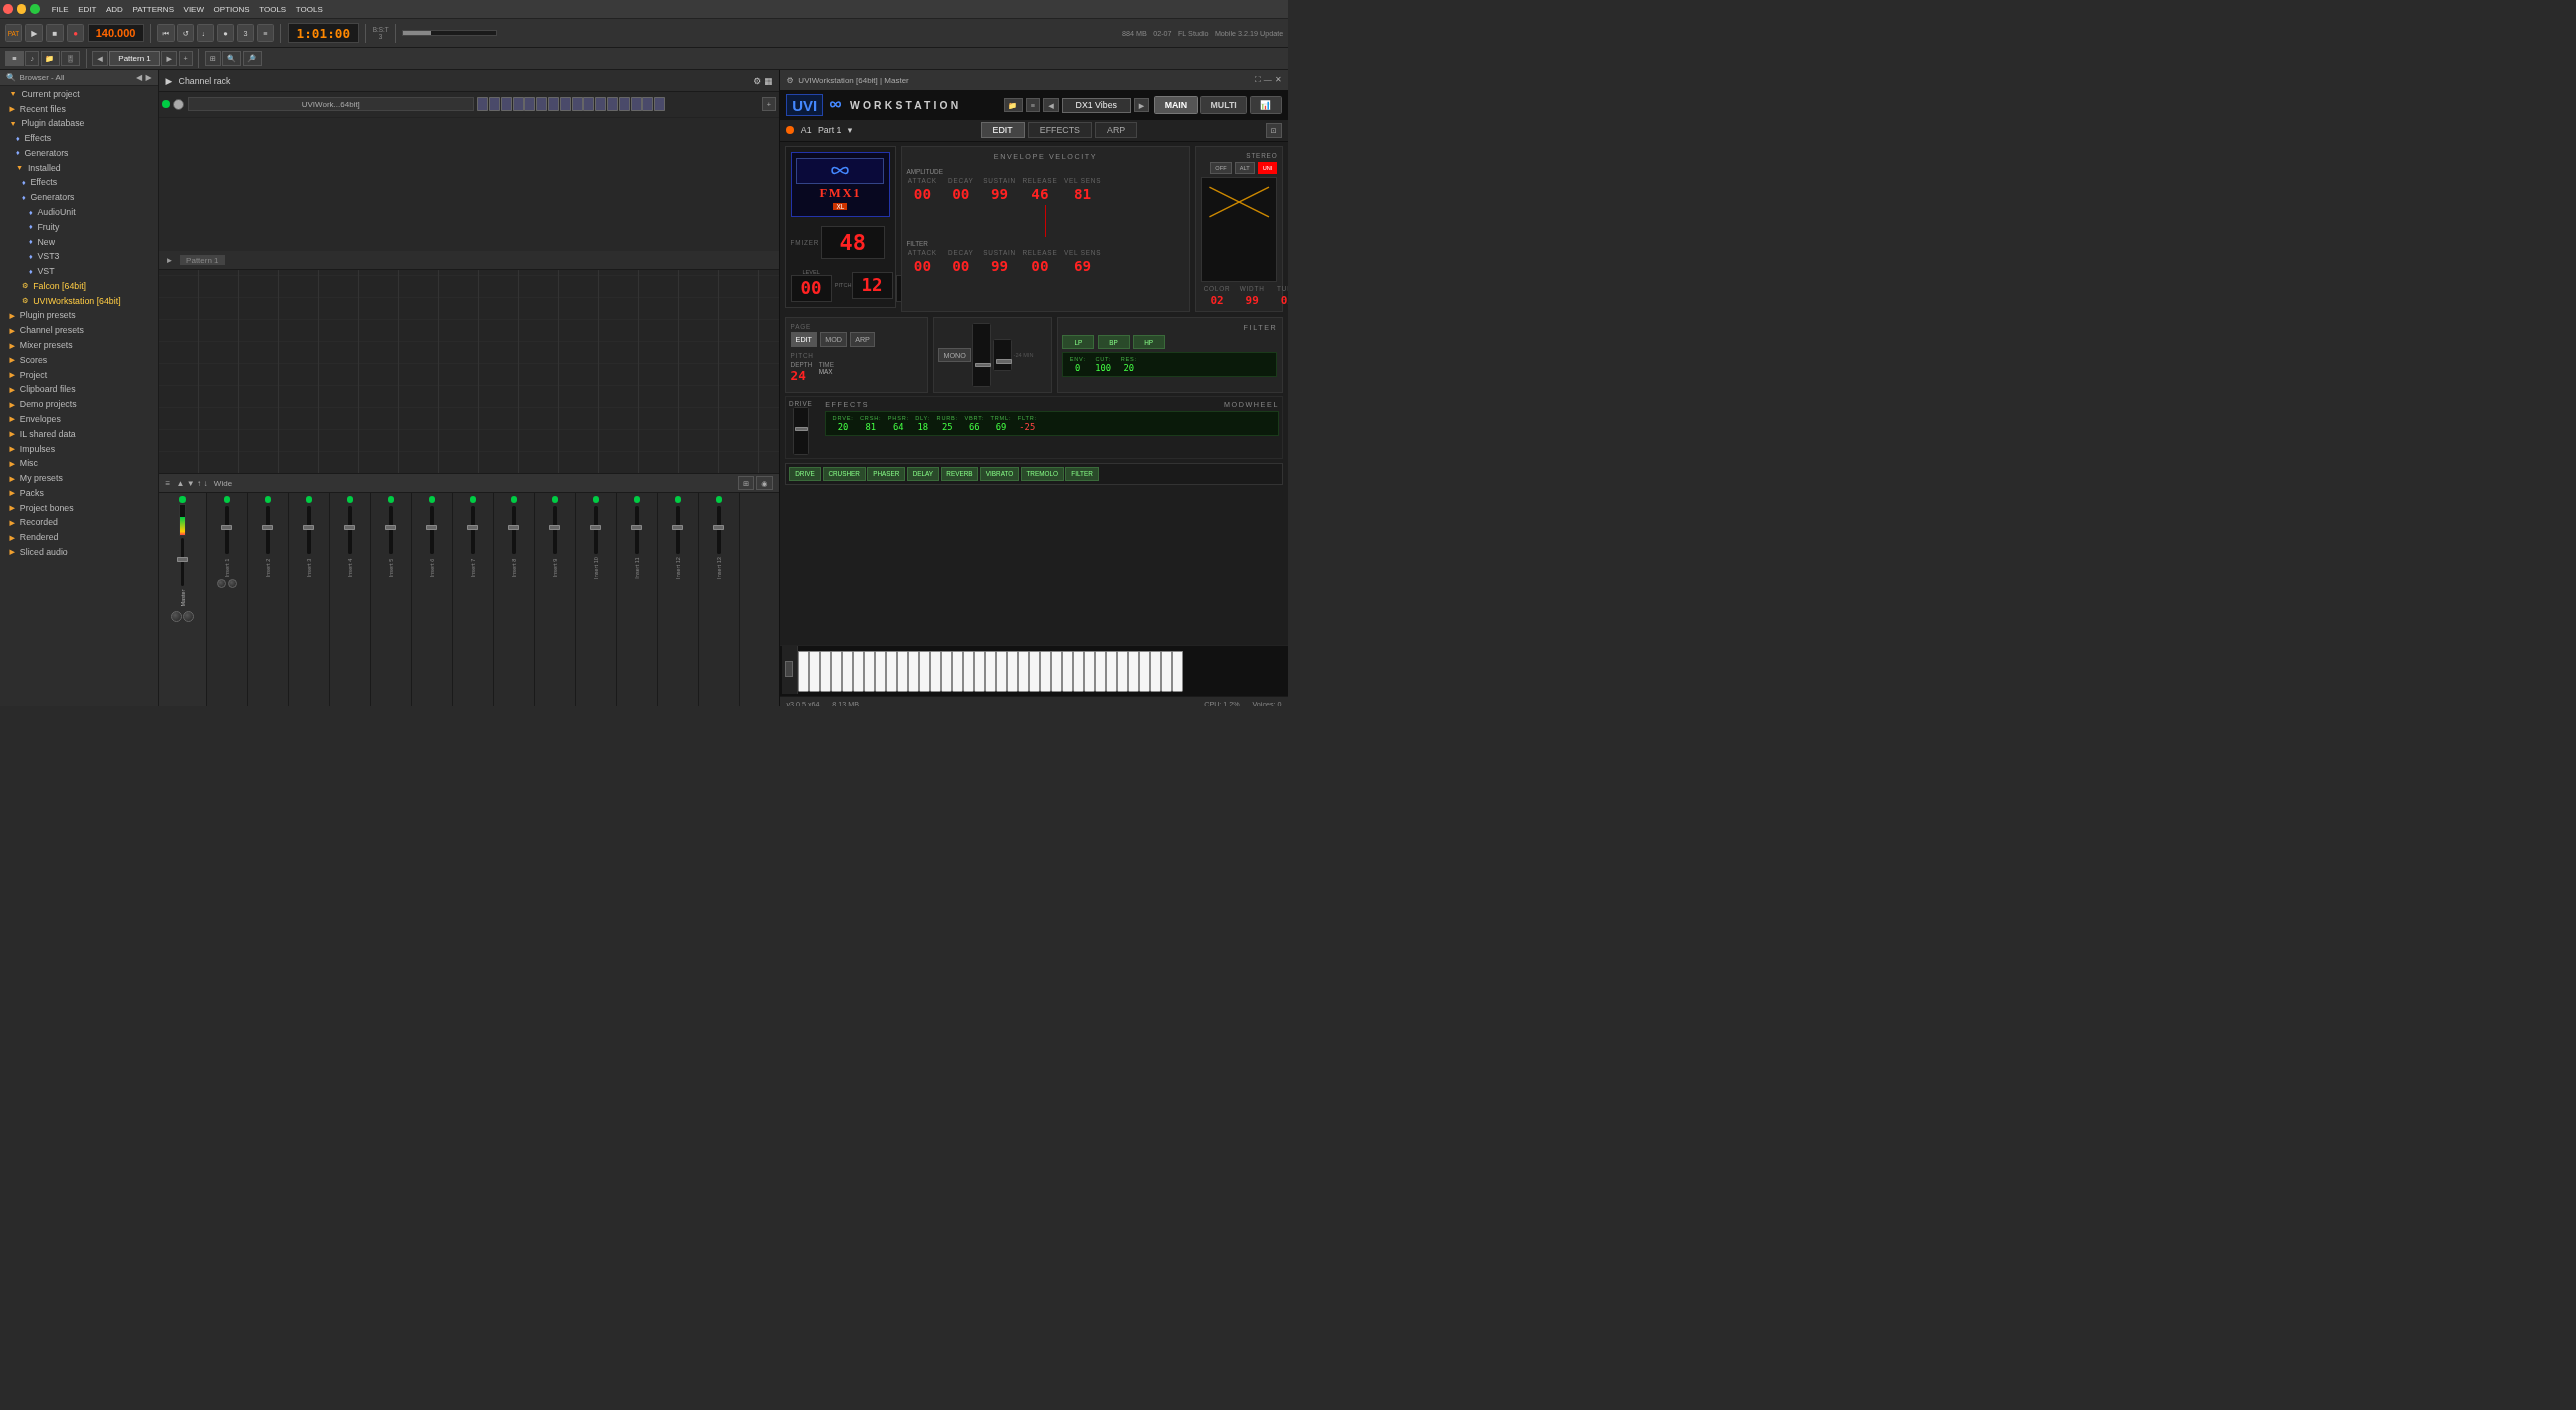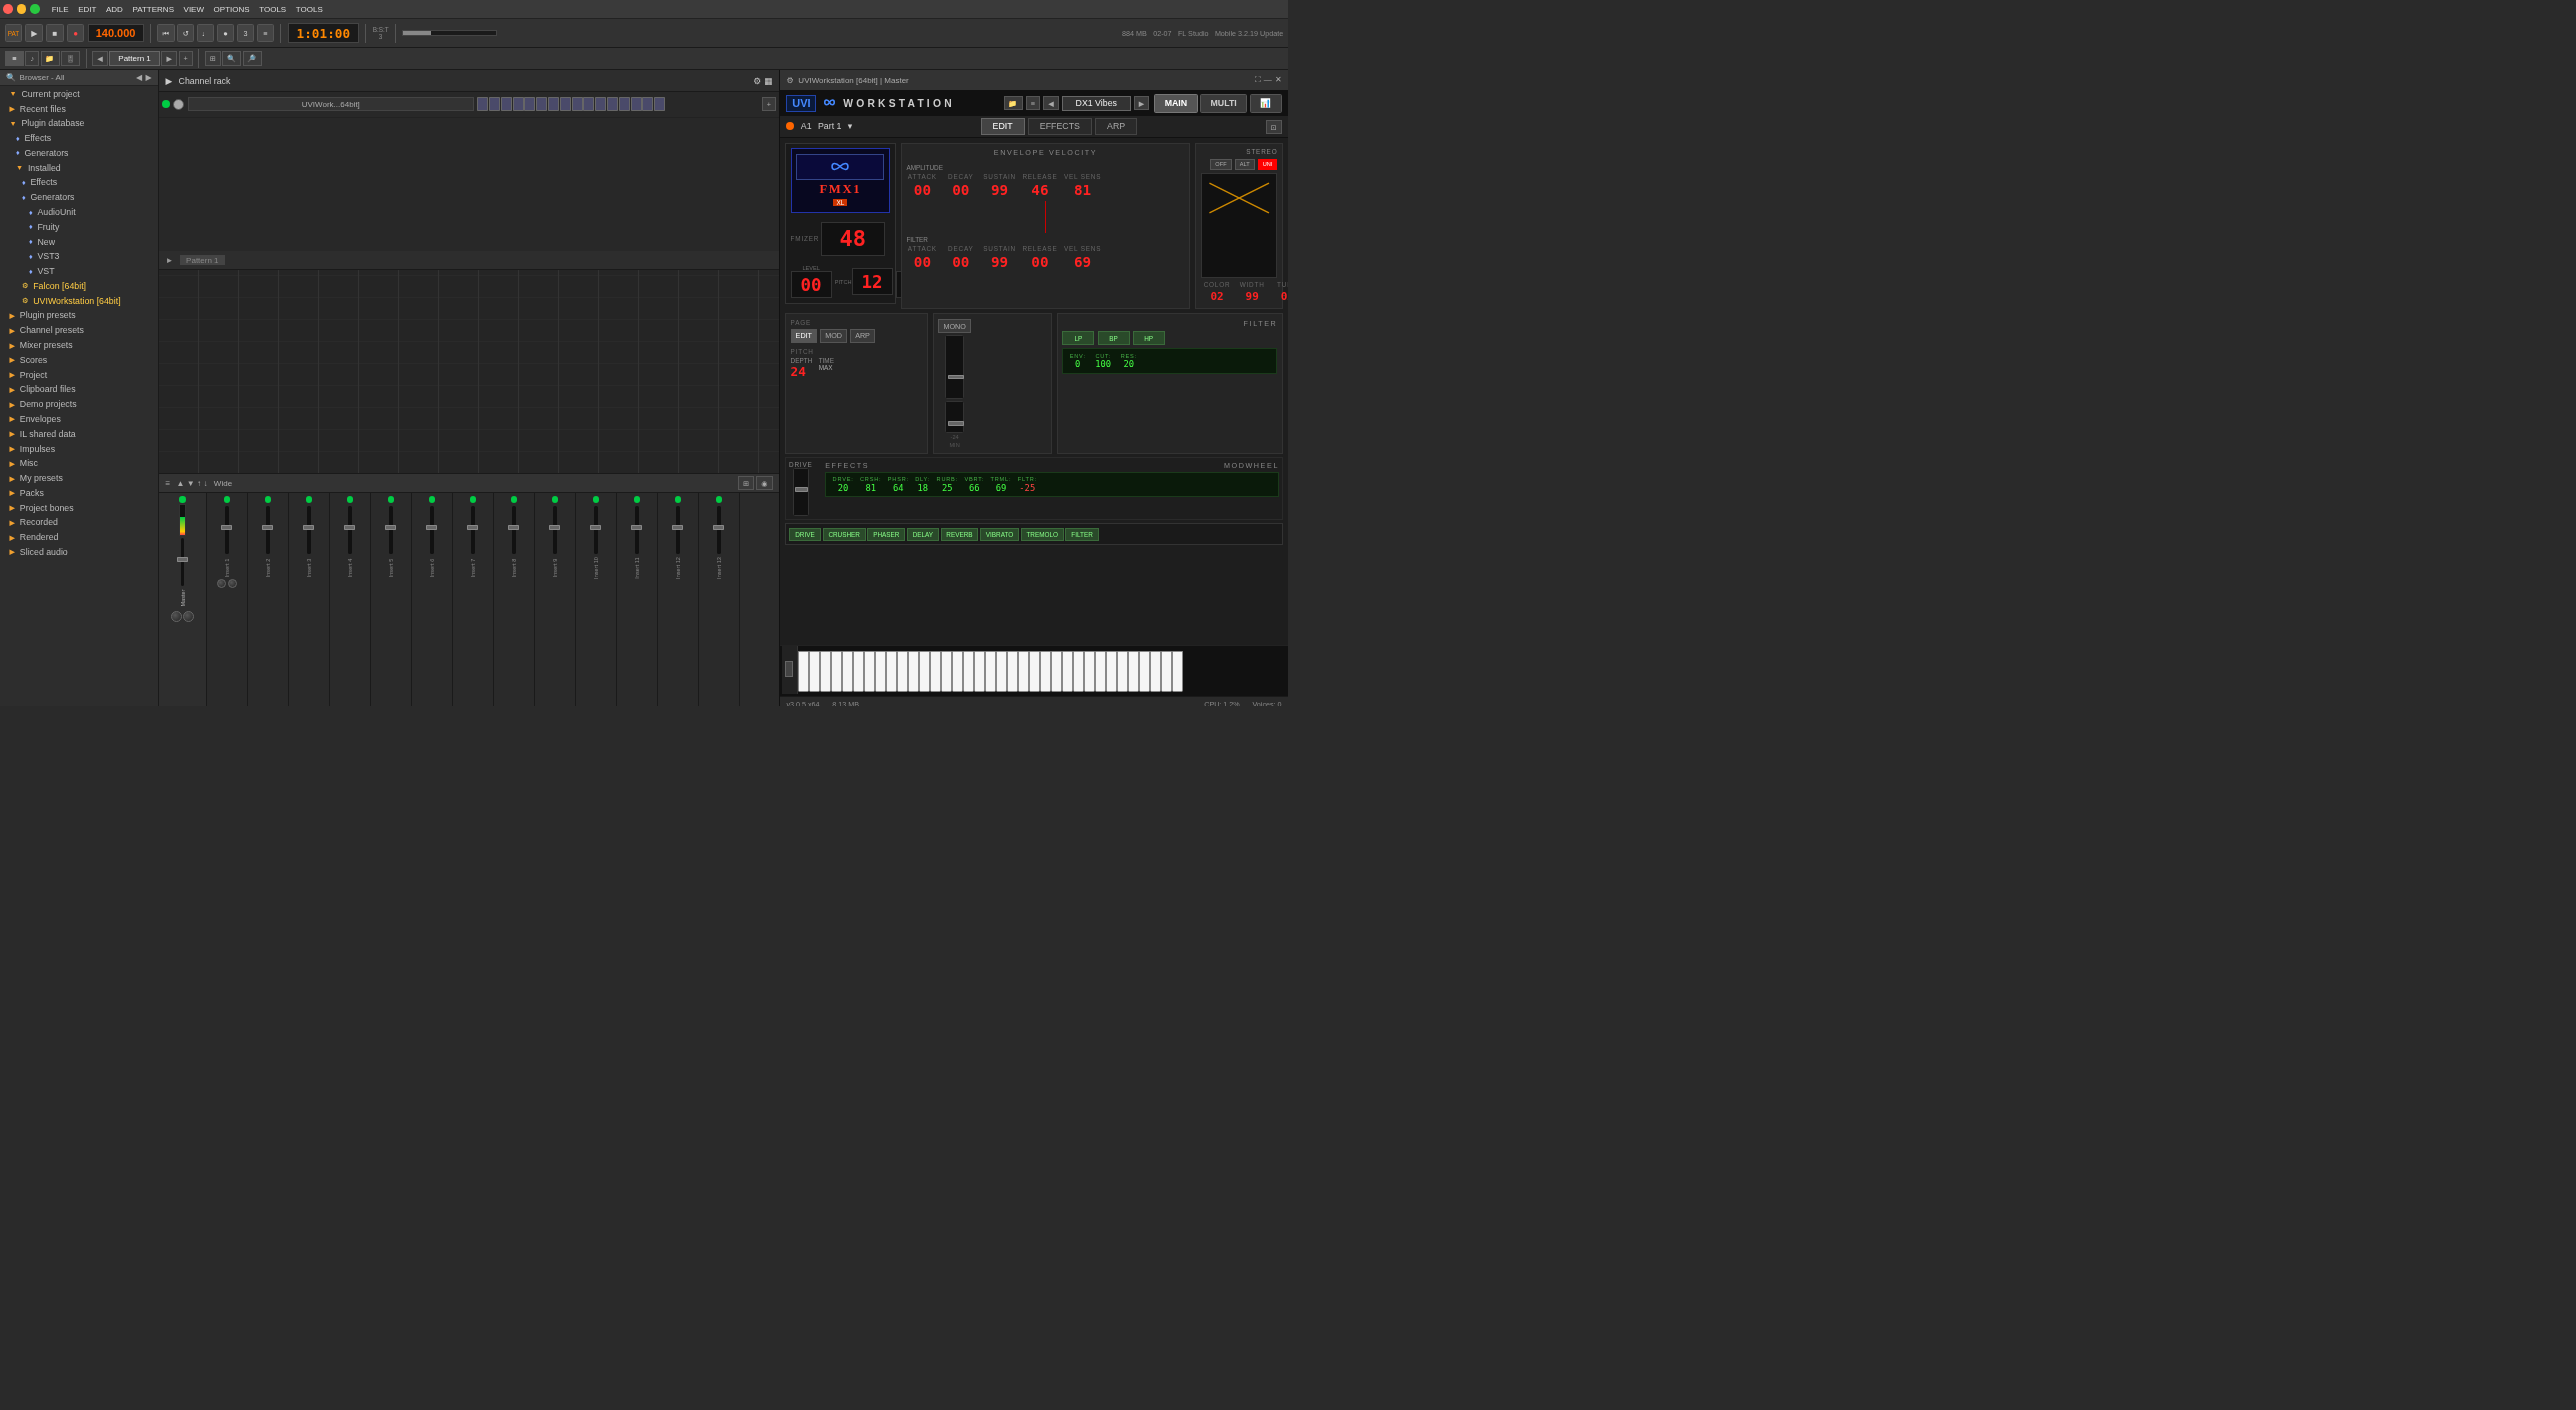--- a/index.html
+++ b/index.html
@@ -893,21 +893,21 @@
       <span>UVIWorkstation [64bit] | Master</span>
       <span style="margin-left:auto;display:flex;gap:3.2px;">
         <span>⛶</span>
         <span>—</span>
         <span>✕</span>
       </span>
     </div>
 
     <div class="uvi-header">
       <div style="display:flex;align-items:center;gap:3.2px;">
-        <div style="background:#0a1a3a;border:1.6px solid #2244aa;padding:1.6px 4.8px;color:#4488ff;font-size:11px;font-weight:bold;">UVI</div>
+        <div style="background:#0a1a3a;border:1.6px solid #2244aa;padding:1.6px 4.8px;color:#4488ff;font-size:15px;font-weight:bold;">UVI</div>
         <span style="background:none;border:none;">
           
           <svg width="19" height="12.7" viewBox="0 0 24 16">
             <path d="M6 8 C6 4 10 4 12 8 C14 12 18 12 18 8 C18 4 14 4 12 8 C10 12 6 12 6 8" stroke="#4488ff" fill="none" stroke-width="2"></path>
           </svg>
         </span>
       </div>
       <span style="font-size:10.3px;font-weight:bold;color:#ccc;letter-spacing:3.2px;">WORKSTATION</span>
       <div style="margin-left:auto;display:flex;align-items:center;gap:3.2px;">
         <span class="small-btn">📁</span>
@@ -1082,21 +1082,21 @@
               </div>
               <div>
                 <div>TIME</div>
                 <div style="color:#aaa;font-size:6.4px;">MAX</div>
               </div>
             </div>
           </div>
         </div>
 
         <div style="background:#252525;border:0.8px solid #333;padding:4.8px;flex:1;display:flex;gap:6.4px;">
-          <div style="display:flex;flex-direction:column;align-items:center;gap:1.6px;">
+          <div style="display:flex;flex-direction:row;align-items:center;gap:1.6px;">
             <div class="small-btn">MONO</div>
 
             <div style="width:19px;height:64px;background:#111;border:0.8px solid #333;position:relative;border-radius:1.6px;">
               <div style="width:16px;height:4.8px;background:#666;border:0.8px solid #888;position:absolute;bottom:30%;left:1.6px;border-radius:0.8px;"></div>
             </div>
             <div style="width:19px;height:32px;background:#111;border:0.8px solid #333;position:relative;border-radius:1.6px;">
               <div style="width:16px;height:4.8px;background:#666;border:0.8px solid #888;position:absolute;bottom:20%;left:1.6px;border-radius:0.8px;"></div>
             </div>
             <div style="font-size:5.6px;color:#555;">-24</div>
             <div style="font-size:5.6px;color:#555;">MIN</div>

